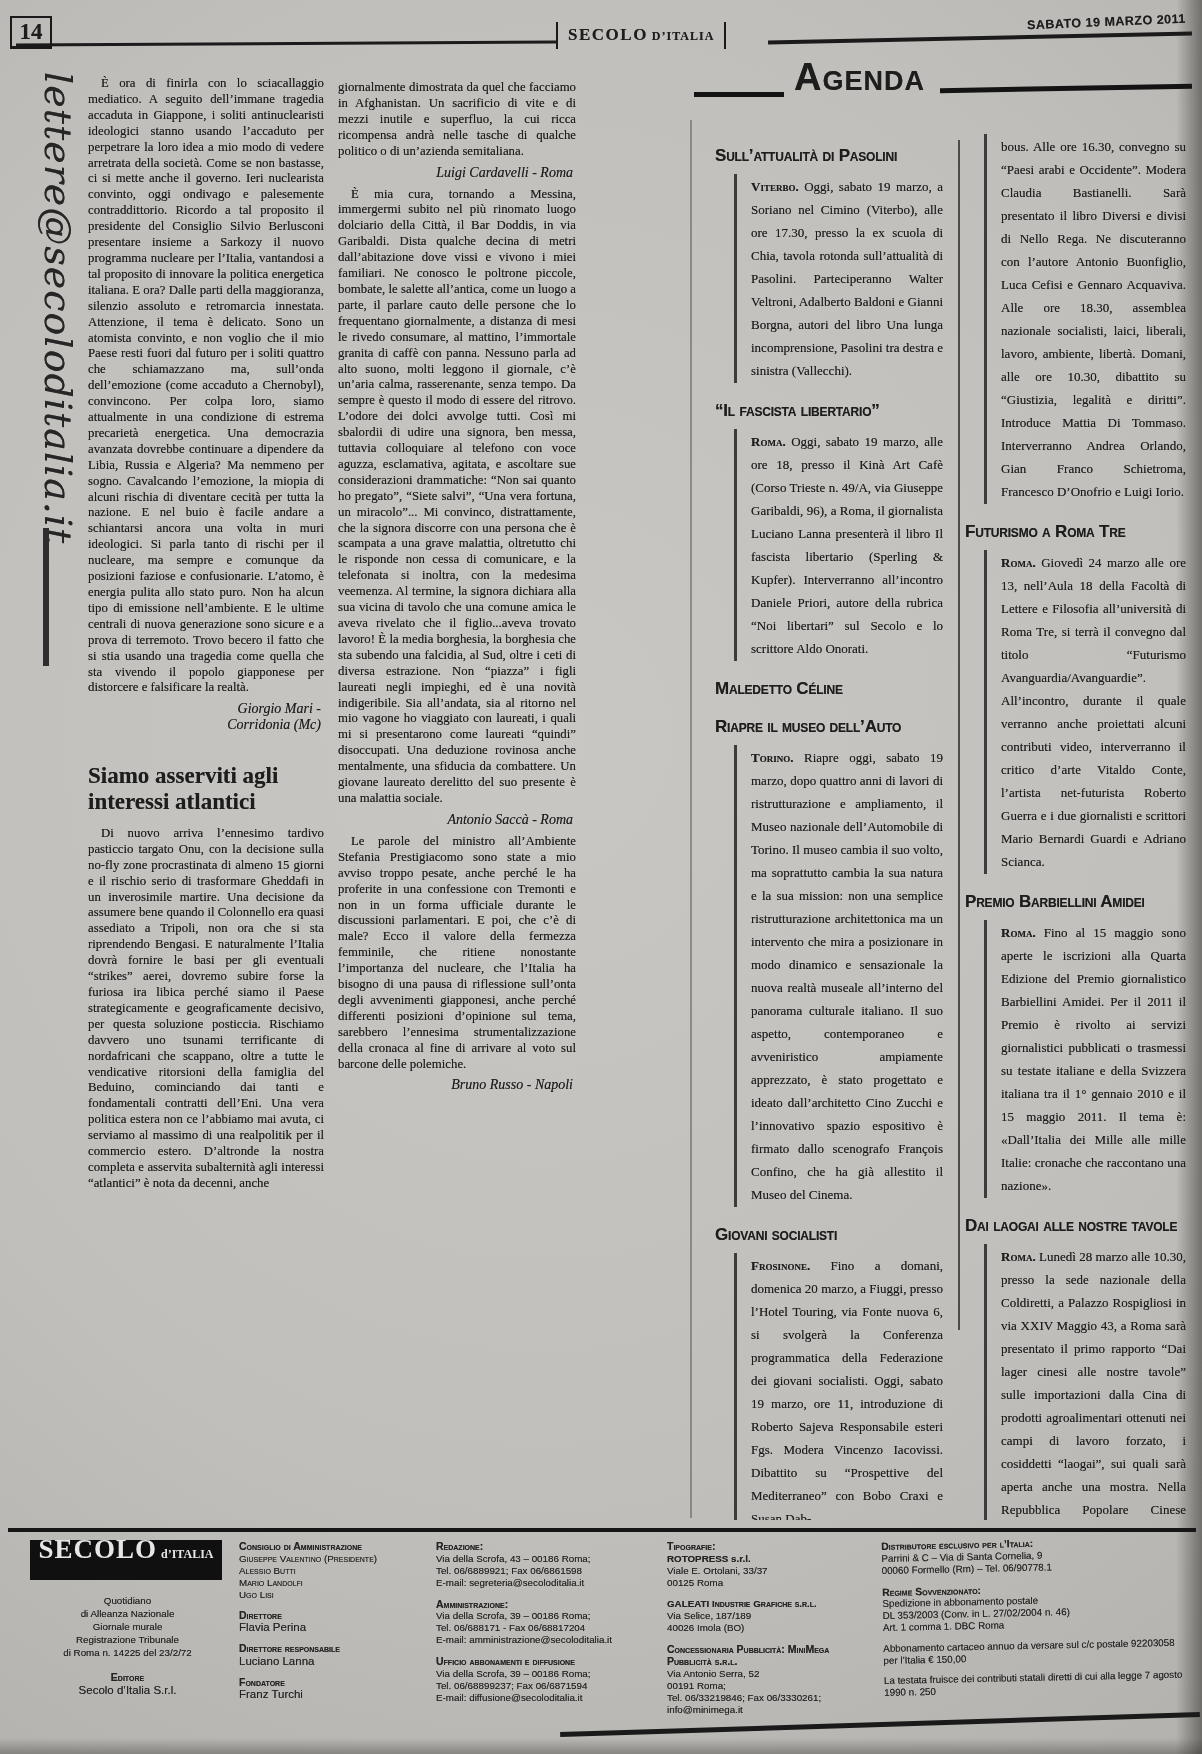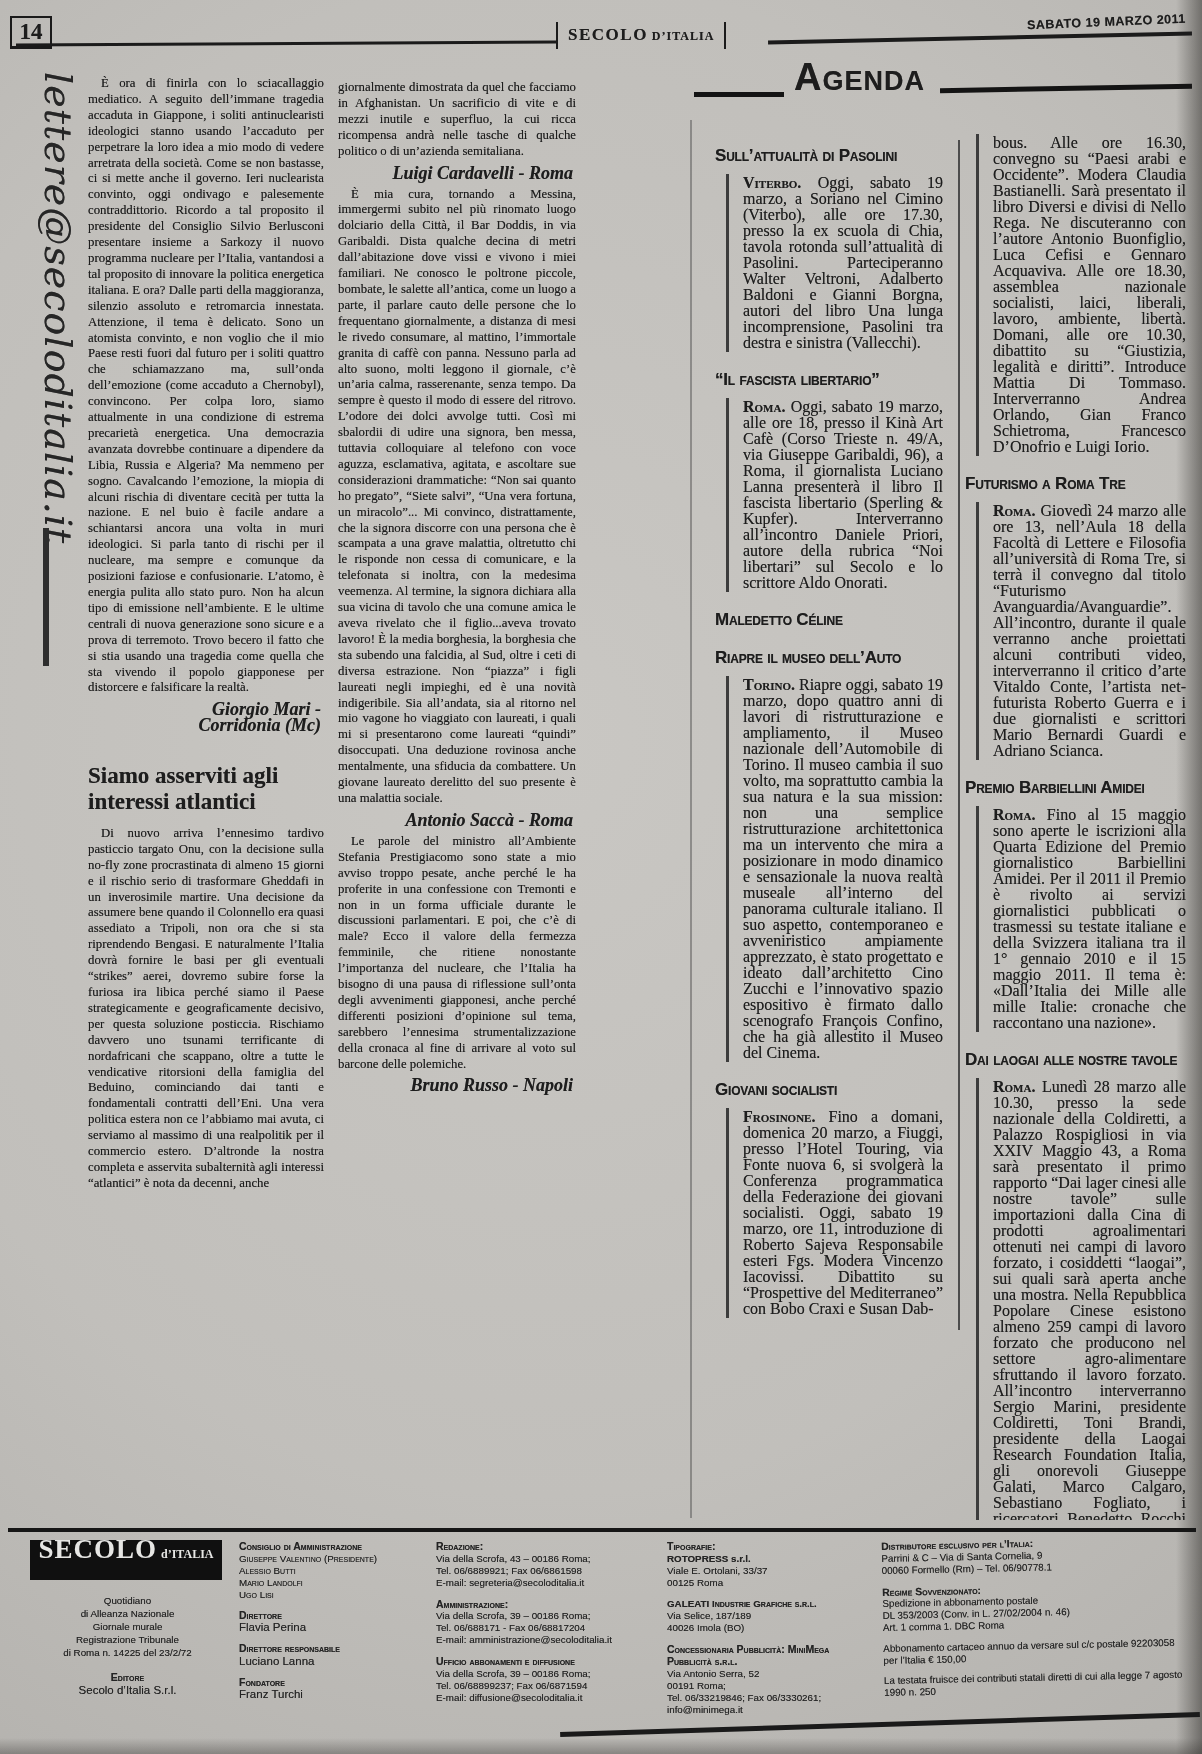--- a/index.html
+++ b/index.html
@@ -30,35 +30,35 @@
   .email-bar{position:absolute;left:43px;top:528px;width:6px;height:138px;background:#2e2e2e}
 
   
   .lcol{position:absolute;top:76px;overflow:hidden;height:1446px}
   #lcol1{left:88px;width:236px}
   #lcol2{left:338px;width:238px}
   .ltitle{font-weight:bold;font-size:23px;line-height:1.1;margin:12px 0 12px}
   .mt{margin-top:30px}
   .lbody{font-size:12.8px;line-height:15.9px;text-align:justify;hyphens:auto}
   .ind{text-indent:13px}
-  .lsig{font-style:italic;font-weight:bold;text-align:right;font-size:18px;line-height:16px;margin:5px 3px 6px 0}
+  .lsig{font-style:italic;font-weight:normal;text-align:right;font-size:14px;line-height:16px;margin:5px 3px 6px 0}
 
   
   .agenda-rule-l{position:absolute;left:694px;top:92px;width:90px;height:5px;background:#141414}
   .agenda-title{position:absolute;left:794px;top:56px;font-family:"Liberation Sans",sans-serif;font-weight:bold;
     font-variant:small-caps;font-size:38px;letter-spacing:1px}
   .agenda-rule-r{position:absolute;left:940px;top:86px;width:252px;height:5px;background:#141414;transform:rotate(-1deg)}
   .vdiv-letters{position:absolute;left:690px;top:120px;width:2px;height:1398px;background:rgba(70,70,70,.45)}
   .agenda-divider{position:absolute;left:958px;top:140px;width:2px;height:1190px;background:#4c4c4c}
   .acol{position:absolute;top:128px;overflow:hidden;height:1392px}
   #acol1{left:714px;width:235px}
   #acol2{left:964px;width:228px}
   .aheading{font-family:"Liberation Sans",sans-serif;font-weight:bold;font-variant:small-caps;font-size:17px;
     letter-spacing:-.2px;margin:18px 0 8px 1px;white-space:nowrap}
-  .aitem{margin-left:12px;border-left:3px solid #3c3c3c;padding:1px 6px 1px 14px;font-size:16px;line-height:16px;
+  .aitem{margin-left:20px;border-left:3px solid #3c3c3c;padding:1px 6px 1px 14px;font-size:13px;line-height:23px;
     text-align:justify;hyphens:auto}
   .alead{font-variant:small-caps;font-weight:bold}
 
   
   .footer-rule{position:absolute;left:8px;top:1528px;width:1188px;height:4px;background:#161616}
   .rule-bottom{position:absolute;left:560px;top:1722px;width:640px;height:5px;background:#1a1a1a;transform:rotate(-1.8deg)}
   .footer{position:absolute;left:30px;top:1540px;width:1164px;display:flex;gap:14px;
     font-family:"Liberation Sans",sans-serif;font-size:9.8px;line-height:11.8px;color:#242424}
   .fc1{width:195px;text-align:center}
   .fc2{width:183px}

